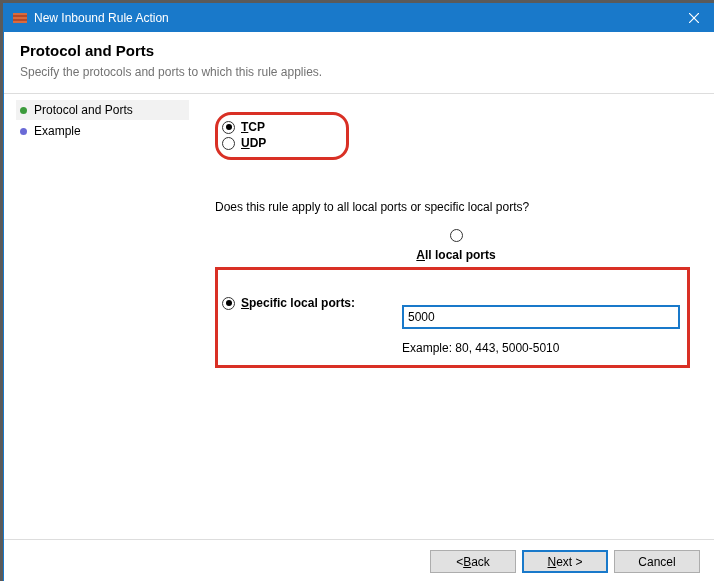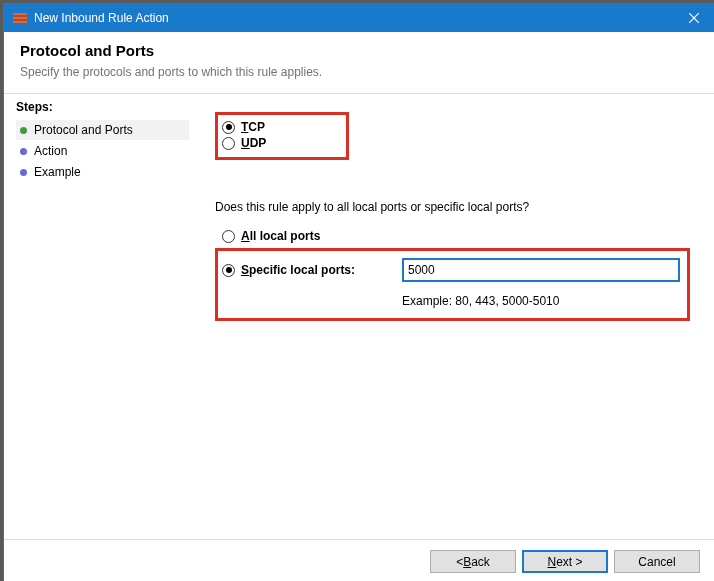--- a/index.html
+++ b/index.html
@@ -17,31 +17,31 @@
   .sidebar { width: 185px; background: #fff; padding: 6px 0 0 12px; font-size: 12px; }
   .sidebar-title { font-weight: 700; margin-bottom: 6px; }
   .step-item { display: flex; align-items: center; padding: 3px 4px 3px 4px; margin-bottom: 1px; gap: 7px; }
   .step-item.current { background: #f2f2f2; }
   .step-item.completed .step-label { color: #1a6fd6; }
   .step-bullet { width: 7px; height: 7px; border-radius: 50%; flex-shrink: 0; }
   .step-item.completed .step-bullet, .step-item.current .step-bullet { background: #3c9b3c; }
   .step-item.pending .step-bullet { background: #6a6ad6; }
   .content { flex: 1; padding: 18px 26px 60px 26px; font-size: 12px; background: #fff; position: relative; }
   .question { margin: 0 0 14px 0; }
-  .group { display: inline-block; padding: 4px 80px 6px 4px; }
+  .group { display: inline-block; padding: 4px 80px 6px 4px; border-radius: 16px; }
   .group.highlight { border: 3px solid #d93025; }
   .radio-row { display: flex; align-items: center; gap: 6px; padding: 1px 0; cursor: pointer; }
   .radio { width: 13px; height: 13px; border: 1px solid #333; border-radius: 50%; display: inline-flex; align-items: center; justify-content: center; background: #fff; }
   .radio.checked::after { content: ""; width: 6px; height: 6px; background: #000; border-radius: 50%; }
   .radio-label { font-size: 12px; }
   .radio-label .ul { text-decoration: underline; }
   .section2 { margin-top: 40px; }
   .ports-group { border: 3px solid #d93025; padding: 6px 8px 10px 4px; margin-top: 3px; }
   .ports-row { display: flex; align-items: center; gap: 6px; padding: 2px 0; }
-  .ports-input { flex: 1; }
+  .ports-input { flex: 1; margin-top: 28px; }
   .ports-input input { width: 100%; height: 22px; border: 1px solid #1979ca; outline: 1px solid #1979ca; font-size: 12px; padding: 0 4px; }
   .example { margin-left: 180px; margin-top: 11px; font-size: 12px; color: #000; }
   .footer { border-top: 1px solid #ddd; display: flex; justify-content: flex-end; align-items: center; padding: 10px 16px; gap: 6px; }
   .btn { width: 86px; height: 23px; background: #e1e1e1; border: 1px solid #adadad; font-size: 12px; display: inline-flex; align-items: center; justify-content: center; cursor: pointer; }
   .btn.primary { border: 2px solid #1979ca; }
   .btn .ul { text-decoration: underline; }
   .bold { font-weight: 700; }
   .toprow { display:flex; align-items:center; gap:6px; padding:1px 0 2px 0; }
 </style>
 </head>
@@ -66,28 +66,23 @@
     </div>
   </div>
 
   <div class="header">
     <h1>Protocol and Ports</h1>
     <p>Specify the protocols and ports to which this rule applies.</p>
   </div>
 
   <div class="body">
     <div class="sidebar">
-      <div class="sidebar-title">Steps:</div>
       <div class="step-item current">
         <span class="step-bullet"></span>
         <span class="step-label">Protocol and Ports</span>
-      </div>
-      <div class="step-item pending">
-        <span class="step-bullet"></span>
-        <span class="step-label">Action</span>
       </div>
       <div class="step-item pending">
         <span class="step-bullet"></span>
         <span class="step-label">Example</span>
       </div>
     </div>
 
     <div class="content">
 
       <div class="group highlight">
@@ -97,21 +92,21 @@
         </div>
         <div class="radio-row">
           <span class="radio"></span>
           <span class="radio-label bold"><span class="ul">U</span><span>DP</span></span>
         </div>
       </div>
 
       <div class="section2">
         <p class="question">Does this rule apply to all local ports or specific local ports?</p>
 
-        <div class="toprow" style="margin-left:7px;">
+        <div class="toprow" style="margin-left:7px;flex-direction:column;">
           <span class="radio"></span>
           <span class="radio-label bold"><span class="ul">A</span><span>ll local ports</span></span>
         </div>
 
         <div class="ports-group">
           <div class="ports-row">
             <div class="radio-row" style="width:175px;">
               <span class="radio checked"></span>
               <span class="radio-label bold"><span class="ul">S</span><span>pecific local ports:</span></span>
             </div>

